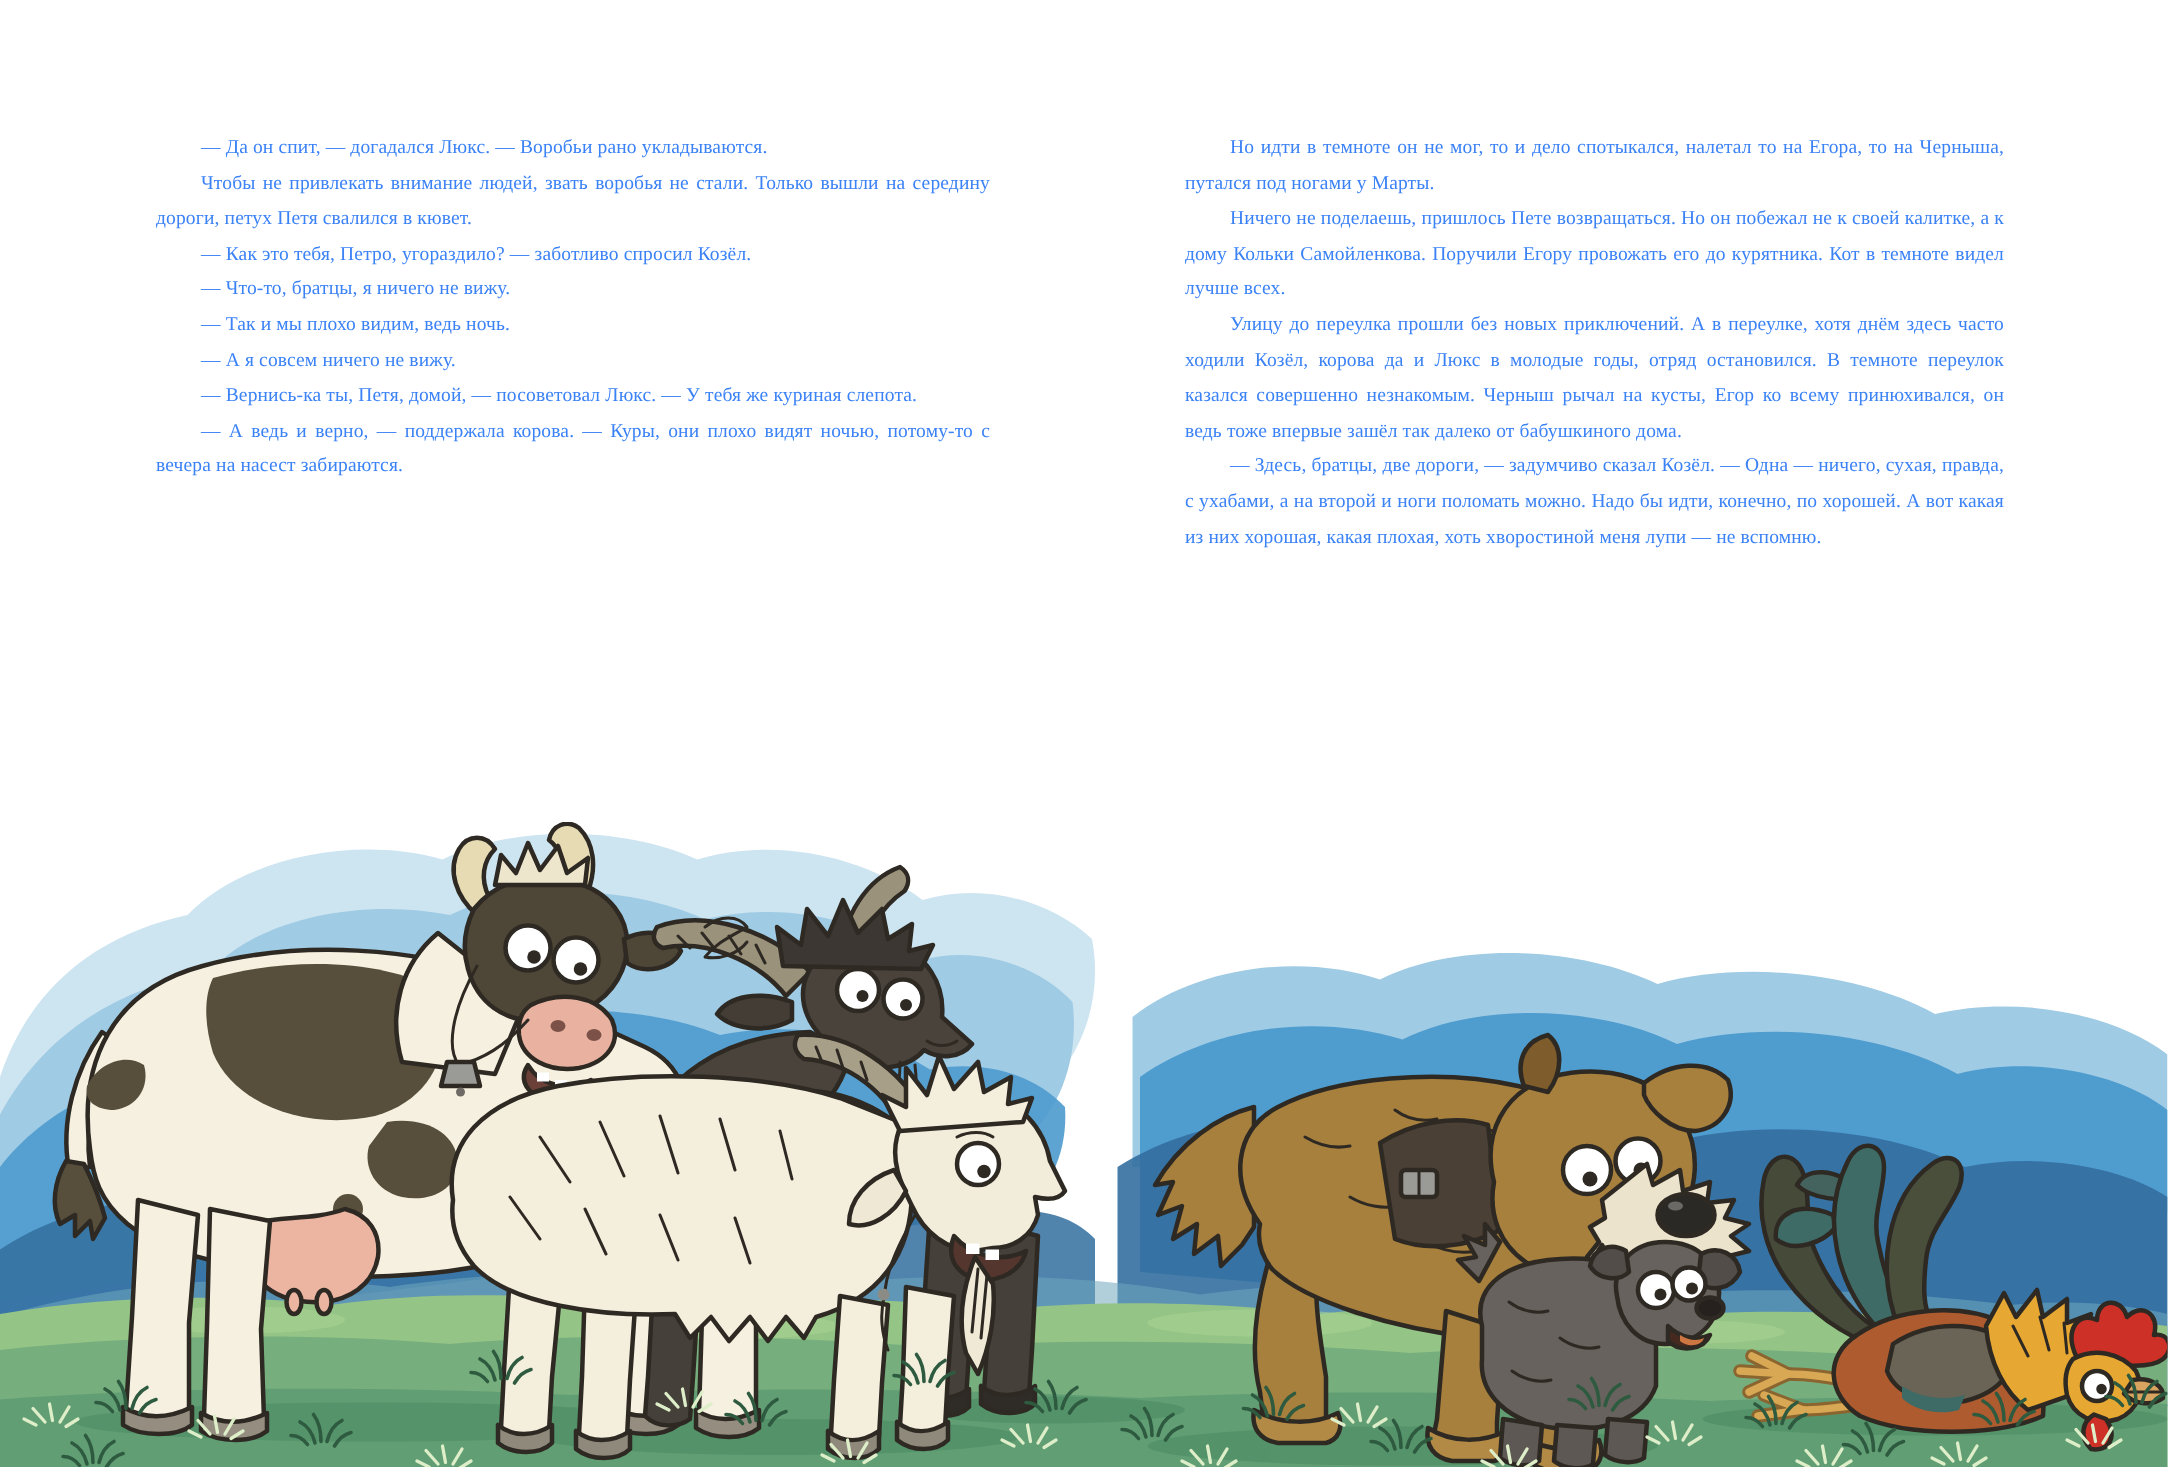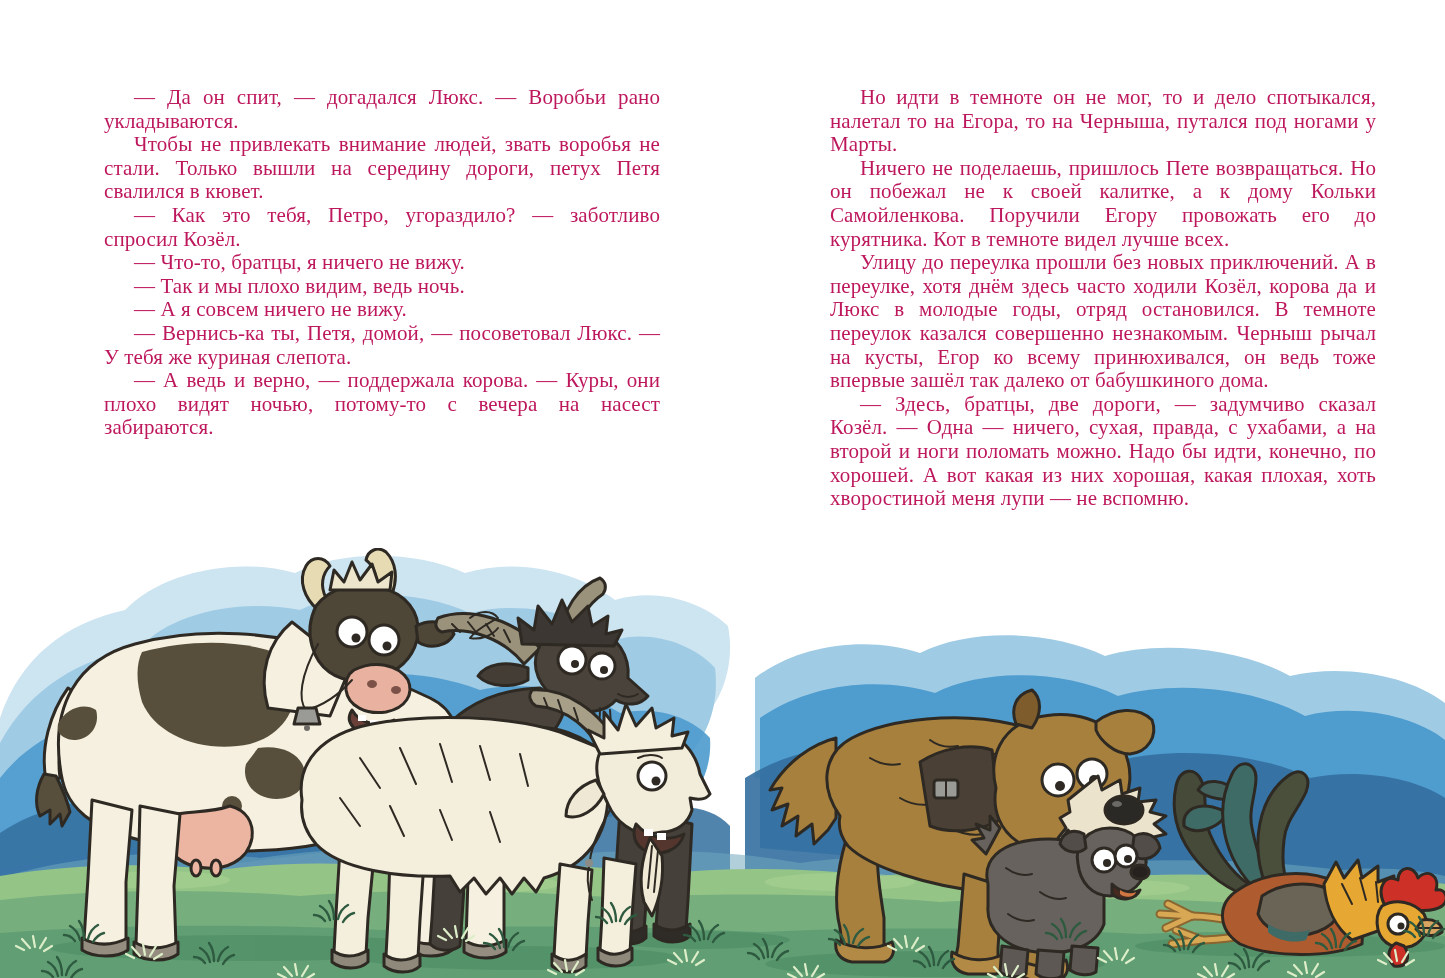--- a/index.html
+++ b/index.html
@@ -3,25 +3,25 @@
 <meta charset="utf-8">
 <style>
   html,body { margin:0; padding:0; }
   body {
     width:1445px; height:978px; background:#ffffff; overflow:hidden;
     font-family:"Liberation Serif", serif;
   }
   .spread { position:relative; width:1445px; height:978px; background:#ffffff; }
   .page-text {
     position:absolute; top:86px; text-align:justify;
-    font-size:21px; line-height:23.6px; color:#be185d; letter-spacing:0.1px;
+    font-size:13px; line-height:23.6px; color:#3b82f6; letter-spacing:0.1px;
   }
   .page-text p { margin:0; text-indent:30px; }
   #left-text  { left:104px; width:556px; }
-  #right-text { left:830px; width:546px; }
+  #right-text { left:790px; width:546px; }
   .illustration { position:absolute; left:0; top:548px; width:1445px; height:430px; }
   .outl { stroke:#2e2a23; stroke-width:3; stroke-linejoin:round; stroke-linecap:round; }
   .thin { stroke:#2e2a23; stroke-width:2; stroke-linejoin:round; stroke-linecap:round; fill:none; }
 </style>
 </head>
 <body>
 
 <div class="spread">
 
   <div class="page-text" id="left-text">

